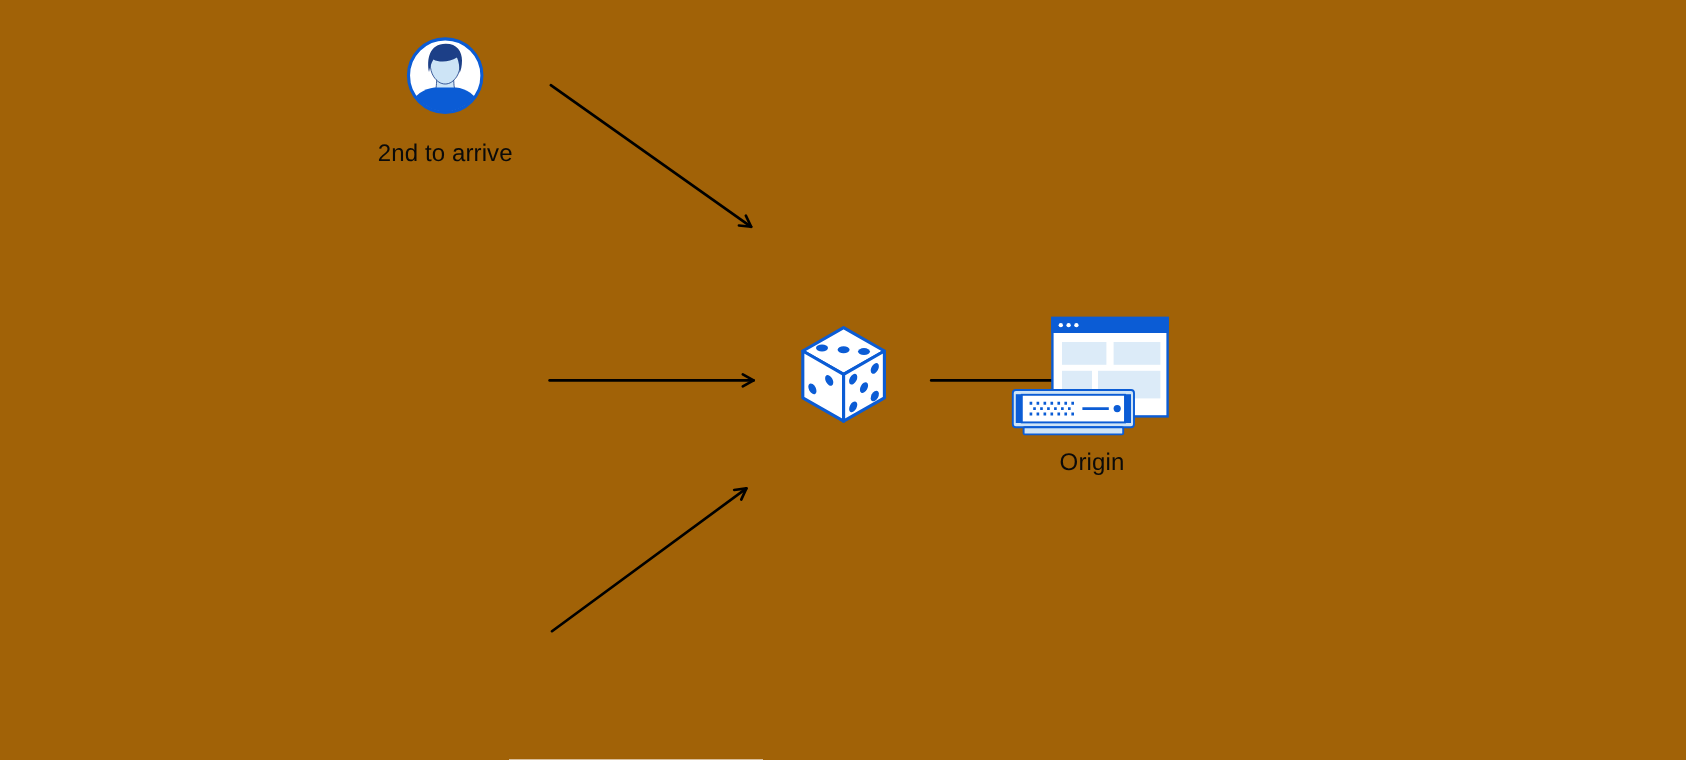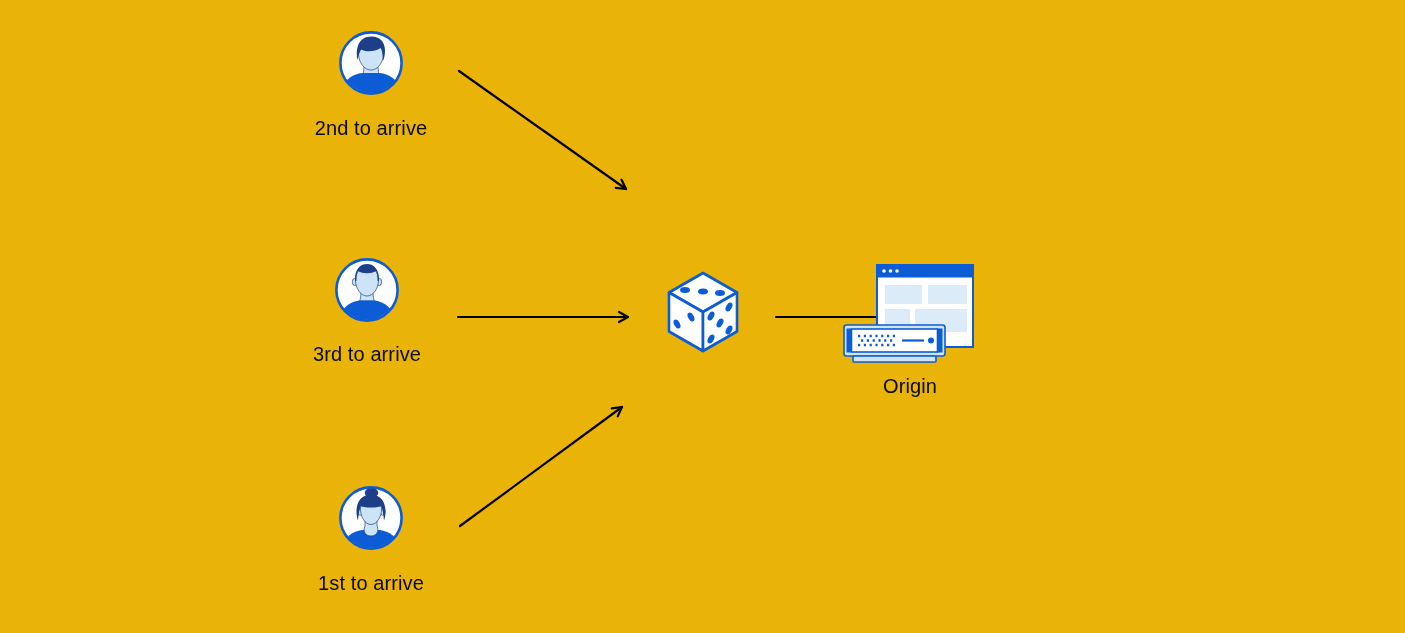--- a/index.html
+++ b/index.html
@@ -5,21 +5,21 @@
   html, body {
     margin: 0;
     padding: 0;
     background: #ffffff;
     font-family: "Liberation Sans", "DejaVu Sans", sans-serif;
   }
   .canvas {
     position: relative;
     width: 1405px;
     height: 633px;
-    background: #eab308;
+    background: #a16207;
     overflow: hidden;
     text-decoration: underline;
   }
   .abs { position: absolute; }
   .node-label {
     position: absolute;
     width: 150px;
     text-align: center;
     font-size: 20px;
     letter-spacing: 0.1px;
@@ -59,65 +59,21 @@
         <path d="M1,66 C4,51 14,44 24,43 L42,43 C52,44 62,51 65,66 Z" fill="#0b5cd5"></path>
         <path d="M33,9 C25,9 20.5,15 20.5,23 C20.5,27 21.5,31 23.5,34 C26,37.6 29,40 33,40
                  C37,40 40,37.6 42.5,34 C44.5,31 45.5,27 45.5,23 C45.5,15 41,9 33,9 Z" fill="#cde4f6" stroke="#1c3f87" stroke-width="0.7"></path>
         <path d="M19.5,30 C17.5,20 19.5,6.5 33.5,6.5 C43,6.5 47,13 47,20.5 C47,25 46.2,28.5 45,30.8
                  C45,26 44.3,21.5 42.8,18 C36.5,22 27.5,22.2 23.2,19.5 C21.4,22.4 20.2,26.4 19.5,30 Z" fill="#1c3f87"></path>
       </g>
     </svg>
     <div class="node-label" style="left:-42px;top:87px">2nd to arrive</div>
   </div>
 
-  <div class="abs" style="left:334px;top:257px">
-    <svg width="66" height="66" viewBox="0 0 66 66">
-      <defs>
-          <clipPath id="c2">
-            <circle cx="33" cy="33" r="29.8"></circle>
-          </clipPath>
-        </defs>
-      <circle cx="33" cy="33" r="30.6" fill="#ffffff" stroke="#0b5cd5" stroke-width="2.6"></circle>
-      <g clip-path="url(#c2)">
-        <ellipse cx="20.8" cy="25" rx="2.5" ry="3.6" fill="#cde4f6" stroke="#1c3f87" stroke-width="0.7"></ellipse>
-        <ellipse cx="45.2" cy="25" rx="2.5" ry="3.6" fill="#cde4f6" stroke="#1c3f87" stroke-width="0.7"></ellipse>
-        <path d="M27,33 L39,33 C39,39 39.5,42.5 40.5,44 L25.5,44 C26.5,42.5 27,39 27,33 Z" fill="#cde4f6" stroke="#1c3f87" stroke-width="0.7"></path>
-        <path d="M3,66 C6,52 15,45 25,43.5 L41,43.5 C51,45 60,52 63,66 Z" fill="#0b5cd5"></path>
-        <path d="M33,10 C26,10 21.5,15.5 21.5,23.5 C21.5,31 26.5,39 33,39
-                 C39.5,39 44.5,31 44.5,23.5 C44.5,15.5 40,10 33,10 Z" fill="#cde4f6" stroke="#1c3f87" stroke-width="0.7"></path>
-        <path d="M21,24 C20.5,13 25.5,7 33,7 C40.5,7 45.5,13 45,24 L43.6,24 C43.6,19 43,16 42,14
-                 C39.5,15.6 36.5,16.2 33,16.2 C29.5,16.2 26.5,15.6 24,14 C23,16 22.4,19 22.4,24 Z" fill="#1c3f87"></path>
-      </g>
-    </svg>
-    <div class="node-label" style="left:-42px;top:86px">3rd to arrive</div>
-  </div>
 
-  <div class="abs" style="left:338px;top:485px">
-    <svg width="66" height="66" viewBox="0 0 66 66">
-      <defs>
-          <clipPath id="c3">
-            <circle cx="33" cy="33" r="29.8"></circle>
-          </clipPath>
-        </defs>
-      <circle cx="33" cy="33" r="30.6" fill="#ffffff" stroke="#0b5cd5" stroke-width="2.6"></circle>
-      <g clip-path="url(#c3)">
-        <path d="M2,66 C5,53 14,46.5 24,45 L42,45 C52,46.5 61,53 64,66 Z" fill="#0b5cd5"></path>
-        <path d="M27,33 L39,33 L39,41 C41.5,46.5 38.5,51 33,51 C27.5,51 24.5,46.5 27,41 Z" fill="#cde4f6" stroke="#1c3f87" stroke-width="0.7"></path>
-        <ellipse cx="33.5" cy="7.8" rx="6.8" ry="4.8" fill="#1c3f87"></ellipse>
-        <ellipse cx="22.3" cy="27" rx="2.3" ry="3.3" fill="#cde4f6" stroke="#1c3f87" stroke-width="0.7"></ellipse>
-        <ellipse cx="44.7" cy="27" rx="2.3" ry="3.3" fill="#cde4f6" stroke="#1c3f87" stroke-width="0.7"></ellipse>
-        <path d="M33,12 C26.5,12 22.5,17 22.5,24.5 C22.5,31.5 27,39.5 33,39.5
-                 C39,39.5 43.5,31.5 43.5,24.5 C43.5,17 39.5,12 33,12 Z" fill="#cde4f6" stroke="#1c3f87" stroke-width="0.7"></path>
-        <path d="M33,9.5 C23.5,9.5 18.5,17 18.5,26 C18.5,30 19,33.2 20,35.5 C20.5,30.5 21.2,25 22.8,21.3
-                 C27.2,23 38.8,23 43.2,21.3 C44.8,25 45.5,30.5 46,35.5 C47,33.2 47.5,30 47.5,26
-                 C47.5,17 42.5,9.5 33,9.5 Z" fill="#1c3f87"></path>
-      </g>
-    </svg>
-    <div class="node-label" style="left:-42px;top:87px">1st to arrive</div>
-  </div>
 
   <div class="abs" style="left:666px;top:271px">
     <svg width="74" height="82" viewBox="0 0 74 82">
       <g stroke="#0b5cd5" stroke-width="2.6" stroke-linejoin="round" fill="#ffffff">
         <path d="M37,2 L71,21.5 L37,41 L3,21.5 Z"></path>
         <path d="M3,21.5 L37,41 L37,80 L3,60.5 Z"></path>
         <path d="M71,21.5 L37,41 L37,80 L71,60.5 Z"></path>
       </g>
       <g fill="#0b5cd5">
 

